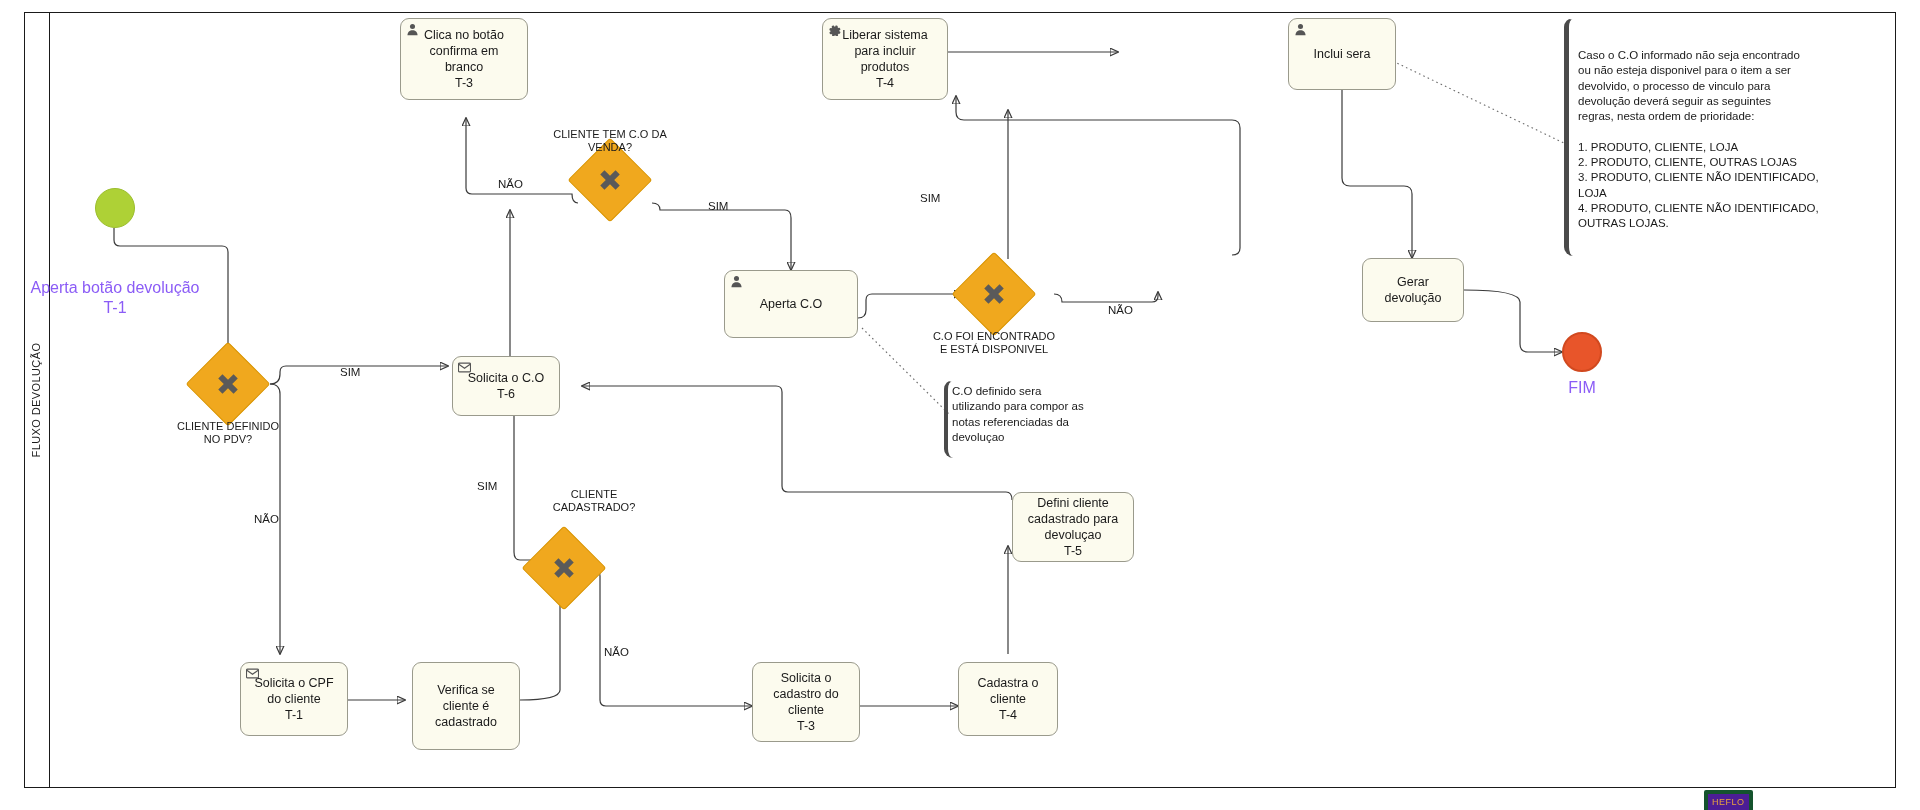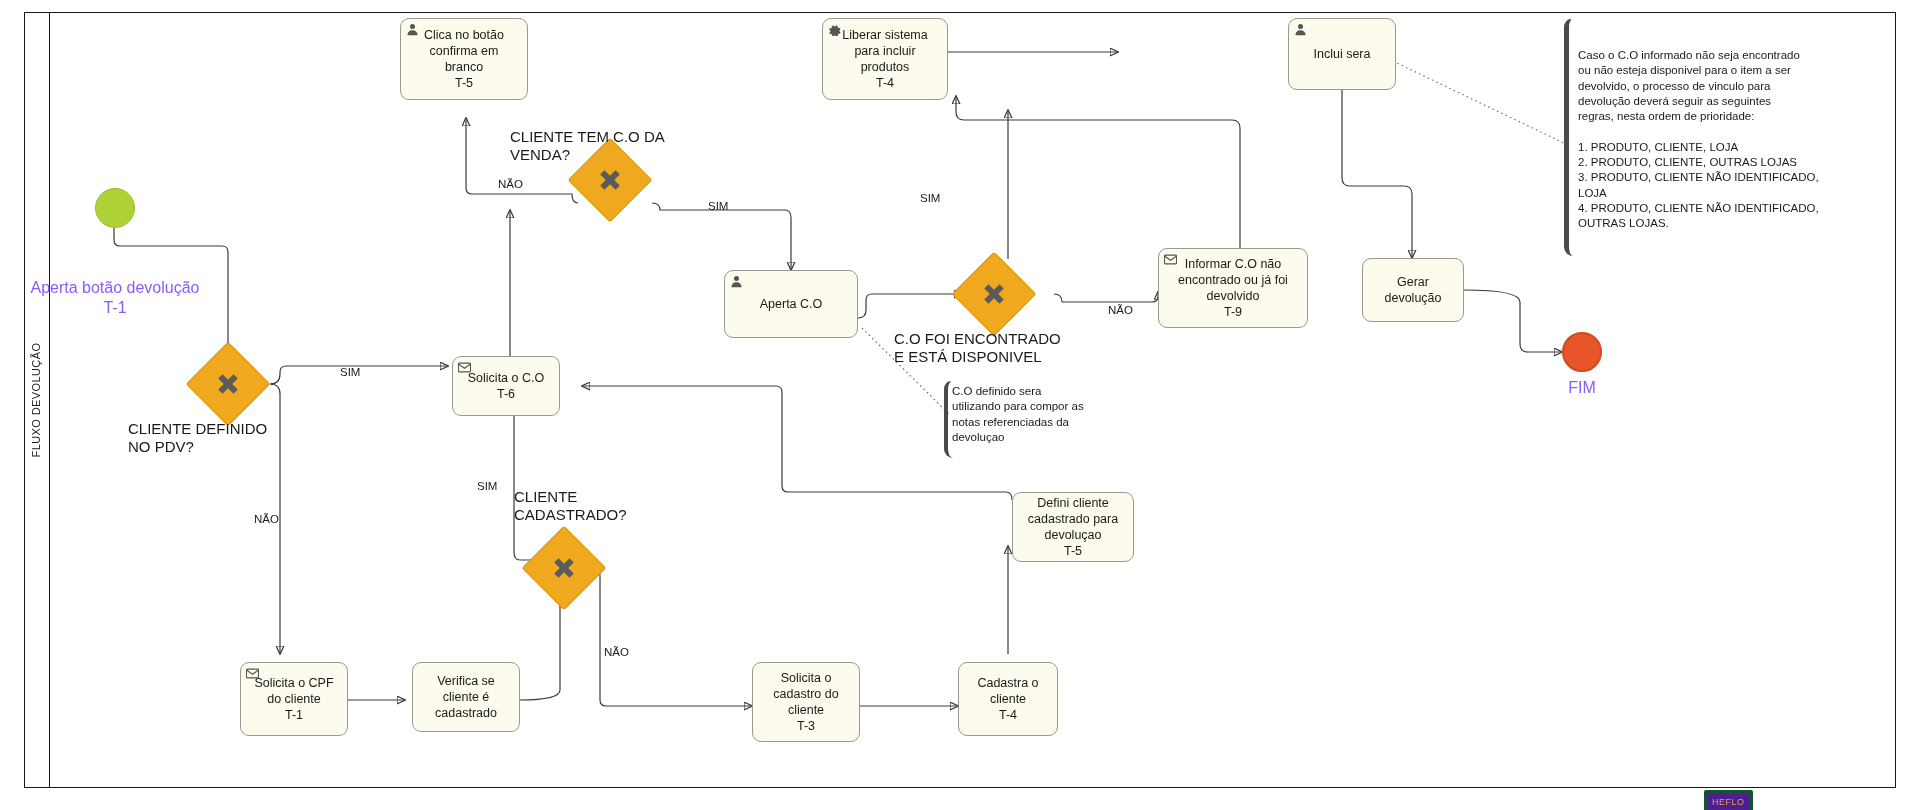--- a/index.html
+++ b/index.html
@@ -20,21 +20,21 @@
   .task .t-txt{white-space:pre-line;}
   .task .badge{position:absolute;left:5px;top:4px;width:13px;height:13px;color:#555;}
   .task .badge svg{display:block;width:13px;height:13px;}
 
   
   .gw{position:absolute;}
   .gw .diamond{position:absolute;left:0;top:0;width:100%;height:100%;
     background:#f0a81e;border:1px solid #d89400;transform:rotate(45deg);border-radius:3px;box-sizing:border-box;}
   .gw .xmark{position:absolute;left:0;top:0;width:100%;height:100%;display:flex;align-items:center;justify-content:center;}
   .gw .xmark svg{width:60%;height:60%;}
-  .gw-label{position:absolute;text-align:left;font-size:15px;line-height:1.2;color:#1a1a1a;white-space:pre-line;}
+  .gw-label{position:absolute;text-align:center;font-size:11px;line-height:1.2;color:#1a1a1a;white-space:pre-line;}
 
   
   .ev{position:absolute;border-radius:50%;box-sizing:border-box;}
   .ev-start{background:#aed136;border:1px solid #9bbd2d;}
   .ev-end{background:#e8552a;border:2px solid #d1491f;}
   .ev-label{position:absolute;text-align:center;font-size:16px;line-height:1.25;color:#8b5cf6;white-space:pre-line;}
 
   
   .flabel{position:absolute;font-size:11.5px;color:#1a1a1a;white-space:nowrap;text-align:center;}
 
@@ -135,21 +135,21 @@
   <div class="task" style="left:400px;top:18px;width:128px;height:82px;">
     <span class="badge">
       <svg viewBox="0 0 16 16">
           <circle cx="8" cy="4.2" r="3.1" fill="#555"></circle>
           <path d="M1.8 15c0-3.6 2.8-6 6.2-6s6.2 2.4 6.2 6z" fill="#555"></path>
         </svg>
     </span>
     <span class="t-txt">Clica  no botão
 confirma em
 branco
-T-5</span>
+T-3</span>
   </div>
 
   <div class="task" style="left:822px;top:18px;width:126px;height:82px;">
     <span class="badge">
       <svg viewBox="0 0 16 16">
           <path fill="#555" d="M8 5.1A2.9 2.9 0 1 0 8 10.9 2.9 2.9 0 0 0 8 5.1zm0 4.4A1.5 1.5 0 1 1 8 6.5a1.5 1.5 0 0 1 0 3zM14 8.9l1.4-.9-1-2.2-1.6.4a5.4 5.4 0 0 0-1-.9l.2-1.6-2.3-.8-.8 1.4a5.6 5.6 0 0 0-1.3 0l-.9-1.4-2.2 1 .4 1.6a5.4 5.4 0 0 0-.9 1l-1.6-.2-.8 2.3 1.4.8a5.6 5.6 0 0 0 0 1.3l-1.4.9 1 2.2 1.6-.4c.3.4.6.7 1 .9l-.2 1.6 2.3.8.8-1.4c.4.1.9.1 1.3 0l.9 1.4 2.2-1-.4-1.6c.4-.3.7-.6.9-1l1.6.2.8-2.3-1.4-.8c.1-.4.1-.9 0-1.3z"></path>
         </svg>
     </span>
     <span class="t-txt">Liberar sistema
 para incluir
@@ -170,32 +170,20 @@
   <div class="task" style="left:724px;top:270px;width:134px;height:68px;">
     <span class="badge">
       <svg viewBox="0 0 16 16">
           <circle cx="8" cy="4.2" r="3.1" fill="#555"></circle>
           <path d="M1.8 15c0-3.6 2.8-6 6.2-6s6.2 2.4 6.2 6z" fill="#555"></path>
         </svg>
     </span>
     <span class="t-txt">Aperta C.O</span>
   </div>
 
-  <div class="task" style="left:1158px;top:248px;width:150px;height:80px;">
-    <span class="badge">
-      <svg viewBox="0 0 16 12">
-          <rect x="0.6" y="0.6" width="14.8" height="10.8" rx="1.4" fill="none" stroke="#555" stroke-width="1.4"></rect>
-          <path d="M1 2l7 5 7-5" fill="none" stroke="#555" stroke-width="1.4"></path>
-        </svg>
-    </span>
-    <span class="t-txt">Informar C.O não
-encontrado ou já foi
-devolvido
-T-9</span>
-  </div>
 
   <div class="task" style="left:1362px;top:258px;width:102px;height:64px;">
     <span class="t-txt">Gerar
 devolução</span>
   </div>
 
   <div class="task" style="left:452px;top:356px;width:108px;height:60px;">
     <span class="badge">
       <svg viewBox="0 0 16 12">
           <rect x="0.6" y="0.6" width="14.8" height="10.8" rx="1.4" fill="none" stroke="#555" stroke-width="1.4"></rect>
@@ -218,21 +206,21 @@
       <svg viewBox="0 0 16 12">
           <rect x="0.6" y="0.6" width="14.8" height="10.8" rx="1.4" fill="none" stroke="#555" stroke-width="1.4"></rect>
           <path d="M1 2l7 5 7-5" fill="none" stroke="#555" stroke-width="1.4"></path>
         </svg>
     </span>
     <span class="t-txt">Solicita o CPF
 do cliente
 T-1</span>
   </div>
 
-  <div class="task" style="left:412px;top:662px;width:108px;height:70px;">
+  <div class="task" style="left:412px;top:662px;width:108px;height:88px;">
     <span class="t-txt">Verifica se
 cliente é
 cadastrado</span>
   </div>
 
   <div class="task" style="left:752px;top:662px;width:108px;height:80px;">
     <span class="t-txt">Solicita o
 cadastro do
 cliente
 T-3</span>

